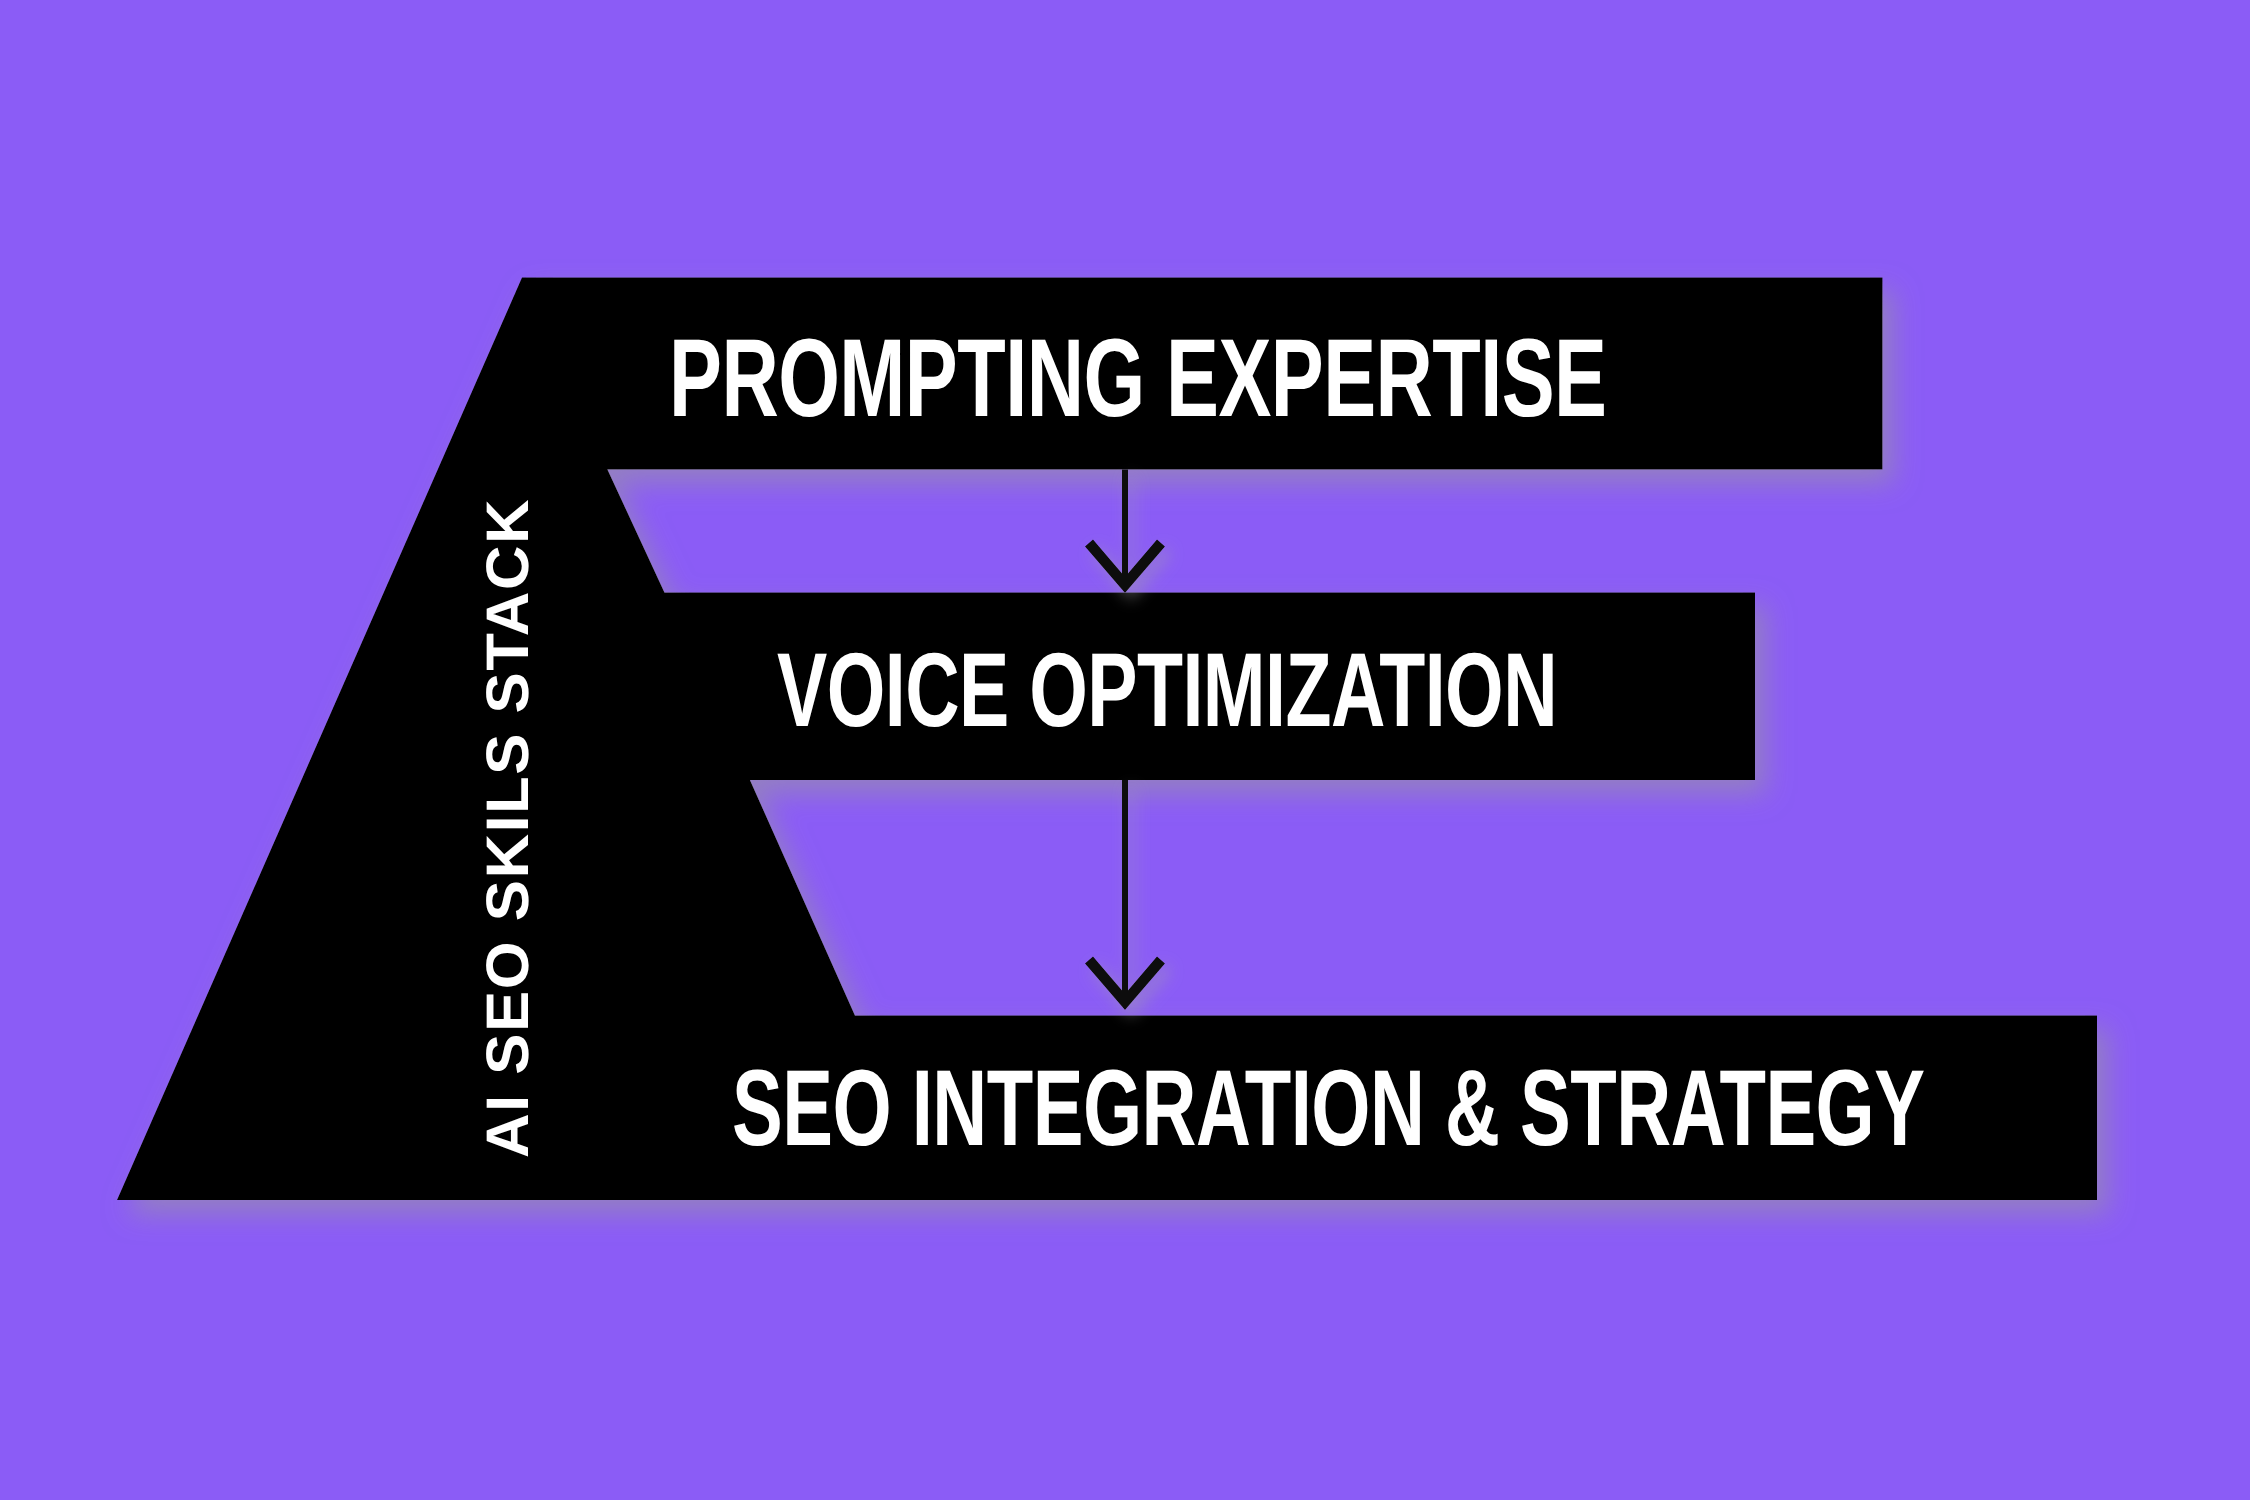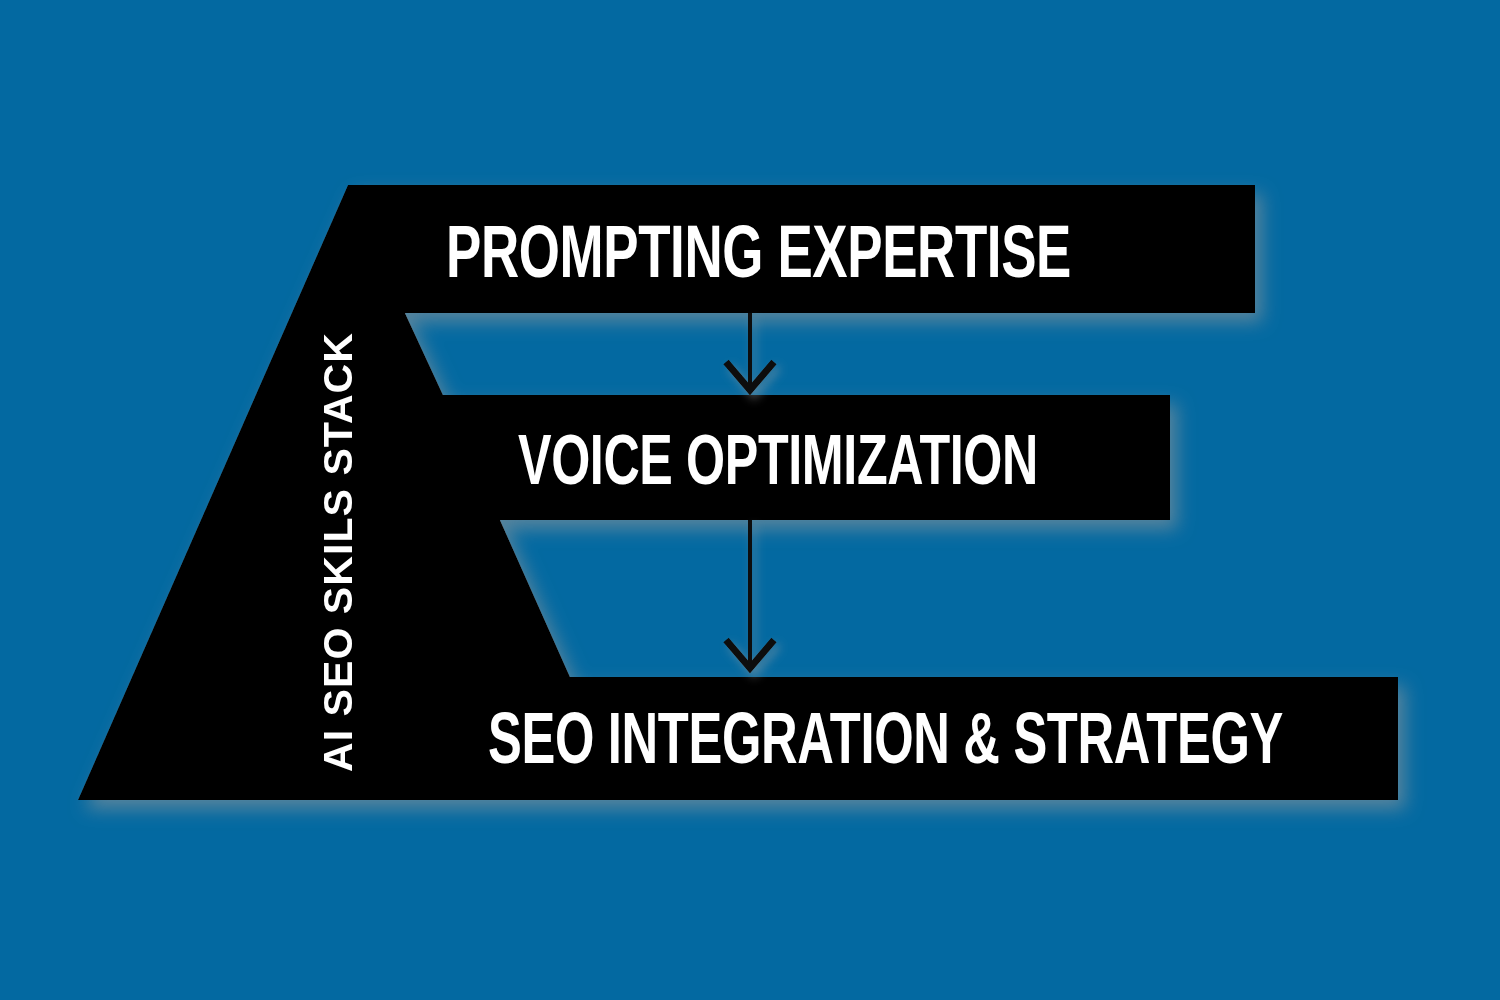--- a/index.html
+++ b/index.html
@@ -37,21 +37,21 @@
   .spine-label {
     font-family: "Liberation Sans", sans-serif;
     font-weight: 700;
     fill: #ffffff;
     letter-spacing: 1px;
   }
 </style>
 </head>
 <body>
 
-<div id="canvas" style="background: #0369a1;">
+<div id="canvas" style="background: #8b5cf6;">
 
   <svg id="diagram-svg" viewBox="0 0 1500 1000" xmlns="http://www.w3.org/2000/svg">
 
     <defs>
       <filter id="soft-drop" x="-25%" y="-25%" width="160%" height="160%">
         <feDropShadow dx="7" dy="9" stdDeviation="9" flood-color="#9a9a9a" flood-opacity="0.55"></feDropShadow>
       </filter>
       <filter id="tiny-drop" x="-40%" y="-40%" width="200%" height="200%">
         <feDropShadow dx="4" dy="5" stdDeviation="5" flood-color="#a5a5a5" flood-opacity="0.45"></feDropShadow>
       </filter>

